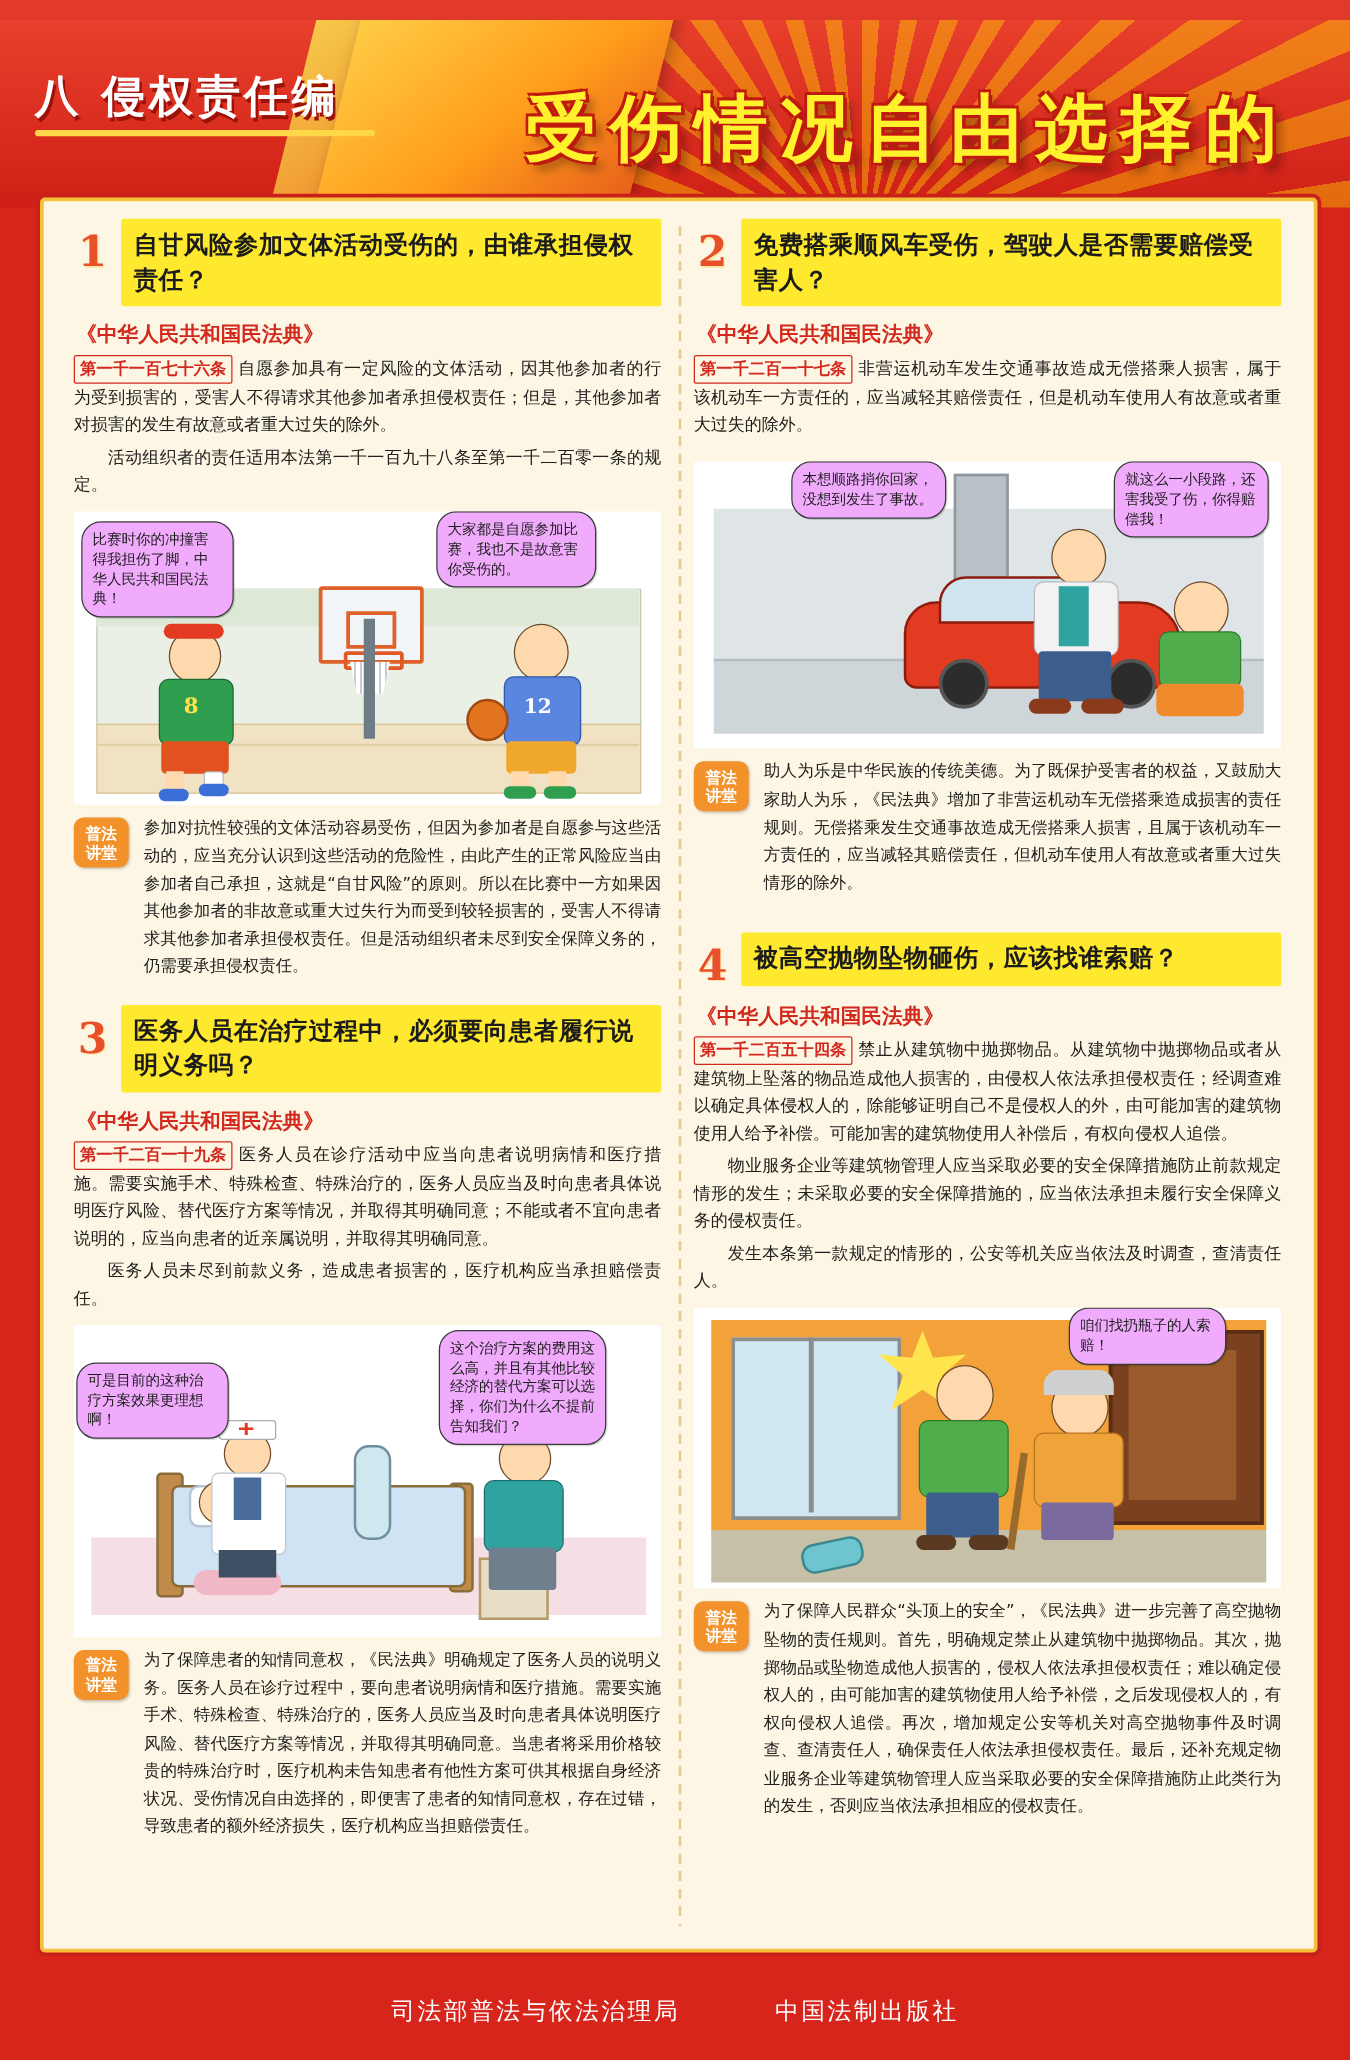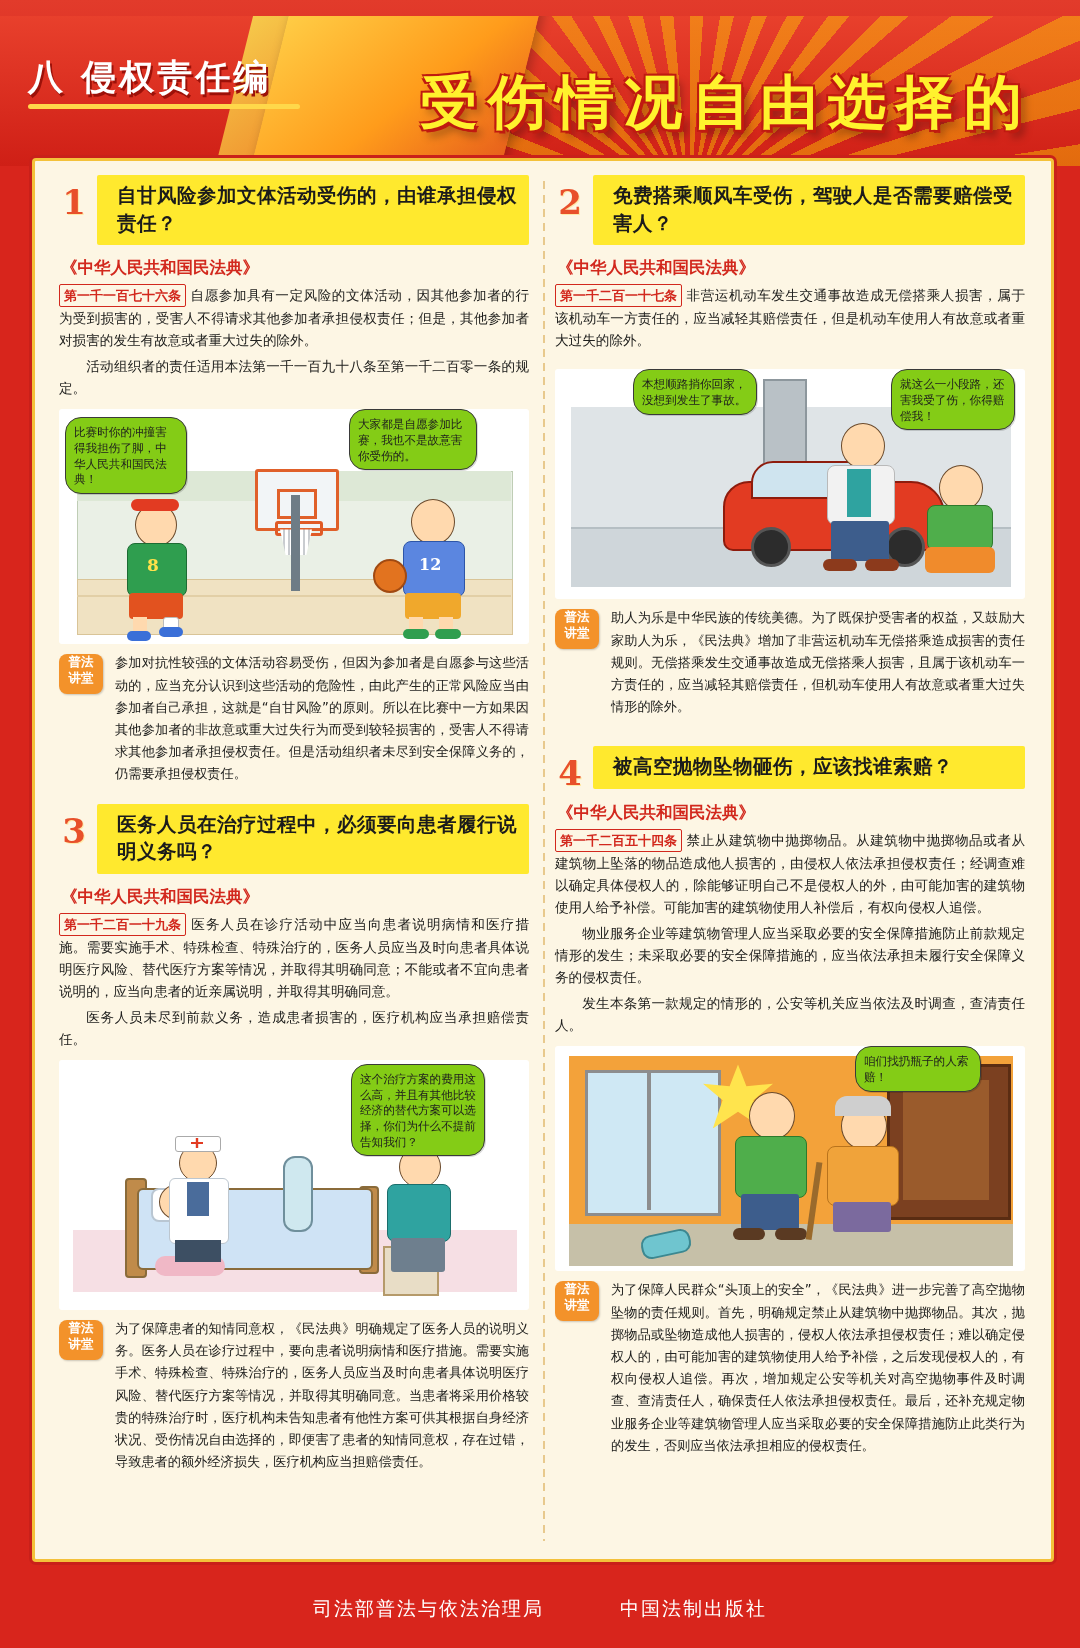--- a/index.html
+++ b/index.html
@@ -79,21 +79,21 @@
   .item{position:relative;margin-bottom:10px;}
   .q-row{display:flex;align-items:flex-start;gap:8px;}
   .q-num{
     font-size:34px;font-weight:bold;color:#e8502a;
     font-family:"DejaVu Serif","Liberation Serif",serif;
     line-height:1;padding-top:10px;width:30px;text-align:center;
     text-shadow:1px 1px 0 #ffe9a8;
   }
   .q-text{
     background:#ffe92e;
-    padding:7px 10px 8px 20px;
+    padding:7px 10px 8px 10px;
     font-size:19.5px;font-weight:bold;color:#1b1b1b;
     line-height:1.42;letter-spacing:.5px;
     font-family:"DejaVu Serif","Liberation Serif",serif;
     flex:1;
     border-radius:2px;
   }
   .law-title{
     margin:12px 0 5px 2px;
     font-size:16.5px;font-weight:bold;color:#d2281d;
     font-family:"DejaVu Serif","Liberation Serif",serif;
@@ -108,42 +108,42 @@
     padding:0px 4px;margin-right:4px;border-radius:2px;
     font-size:13px;
     font-family:"DejaVu Serif","Liberation Serif",serif;
   }
   .para{margin-top:4px;text-indent:2em;}
   
   .illus{
     position:relative;margin-top:10px;border-radius:3px;overflow:hidden;
   }
   .bubble{
-    position:absolute;background:#84cc16;border:1.6px solid #3a3a3a;
+    position:absolute;background:#f0abfc;border:1.6px solid #3a3a3a;
     border-radius:16px;padding:6px 8px;
     font-size:11.6px;line-height:1.35;color:#1d1d1d;
-    font-family:Liberation Sans, sans-serif;
+    font-family:Liberation Serif, serif;
     box-shadow:1px 1px 0 rgba(0,0,0,.15);
     z-index:6;
   }
   .bubble:after{
     content:"";position:absolute;width:0;height:0;
     border:9px solid transparent;
   }
   
   .comment{
     position:relative;margin-top:8px;padding-left:56px;
     font-size:13.2px;line-height:1.68;color:#20201e;text-align:justify;
     font-family:"DejaVu Sans","Liberation Sans",sans-serif;
   }
   .badge{
     position:absolute;left:0;top:2px;width:44px;height:40px;
     background:#f3922a;border-radius:8px;
     color:#fff;font-size:12.5px;font-weight:bold;line-height:1.25;
-    display:flex;flex-direction:column;align-items:center;justify-content:flex-start;
+    display:flex;flex-direction:column;align-items:center;justify-content:center;
     font-family:"DejaVu Serif","Liberation Serif",serif;
     box-shadow:1px 1px 2px rgba(0,0,0,.2);
   }
   
   .footer{
     position:absolute;left:0;bottom:26px;width:1080px;
     text-align:center;color:#ffffff;font-size:19px;letter-spacing:2px;
     font-family:"DejaVu Serif","Liberation Serif",serif;
   }
   .footer span{margin:0 34px;}
@@ -308,20 +308,21 @@
               <div style="position:absolute;left:24px;top:38px;width:22px;height:34px;background:#4a6c9b;"></div>
               <div style="position:absolute;left:12px;top:96px;width:46px;height:22px;background:#3d4f63;"></div>
             </div>
 
             <div class="fig" style="left:318px;top:86px;width:86px;height:128px;">
               <div style="position:absolute;left:22px;top:0;width:40px;height:40px;border-radius:50%;background:#ffd9ae;border:1.5px solid #6a4a2c;"></div>
               <div style="position:absolute;left:10px;top:38px;width:62px;height:56px;background:#2fa3a0;border-radius:8px;border:1.5px solid #1b6e6c;"></div>
               <div style="position:absolute;left:14px;top:92px;width:54px;height:34px;background:#6e7f8e;border-radius:3px;"></div>
             </div>
 
+            <div class="bubble" style="left:2px;top:30px;width:104px;">可是目前的这种治疗方案效果更理想啊！</div>
             <div class="bubble" style="left:292px;top:4px;width:116px;">这个治疗方案的费用这么高，并且有其他比较经济的替代方案可以选择，你们为什么不提前告知我们？</div>
           </div>
         </div>
 
         <div class="comment">
           <div class="badge">
             <span>普法</span>
             <span>讲堂</span>
           </div>
           <span>为了保障患者的知情同意权，《民法典》明确规定了医务人员的说明义务。医务人员在诊疗过程中，要向患者说明病情和医疗措施。需要实施手术、特殊检查、特殊治疗的，医务人员应当及时向患者具体说明医疗风险、替代医疗方案等情况，并取得其明确同意。当患者将采用价格较贵的特殊治疗时，医疗机构未告知患者有他性方案可供其根据自身经济状况、受伤情况自由选择的，即便害了患者的知情同意权，存在过错，导致患者的额外经济损失，医疗机构应当担赔偿责任。</span>

